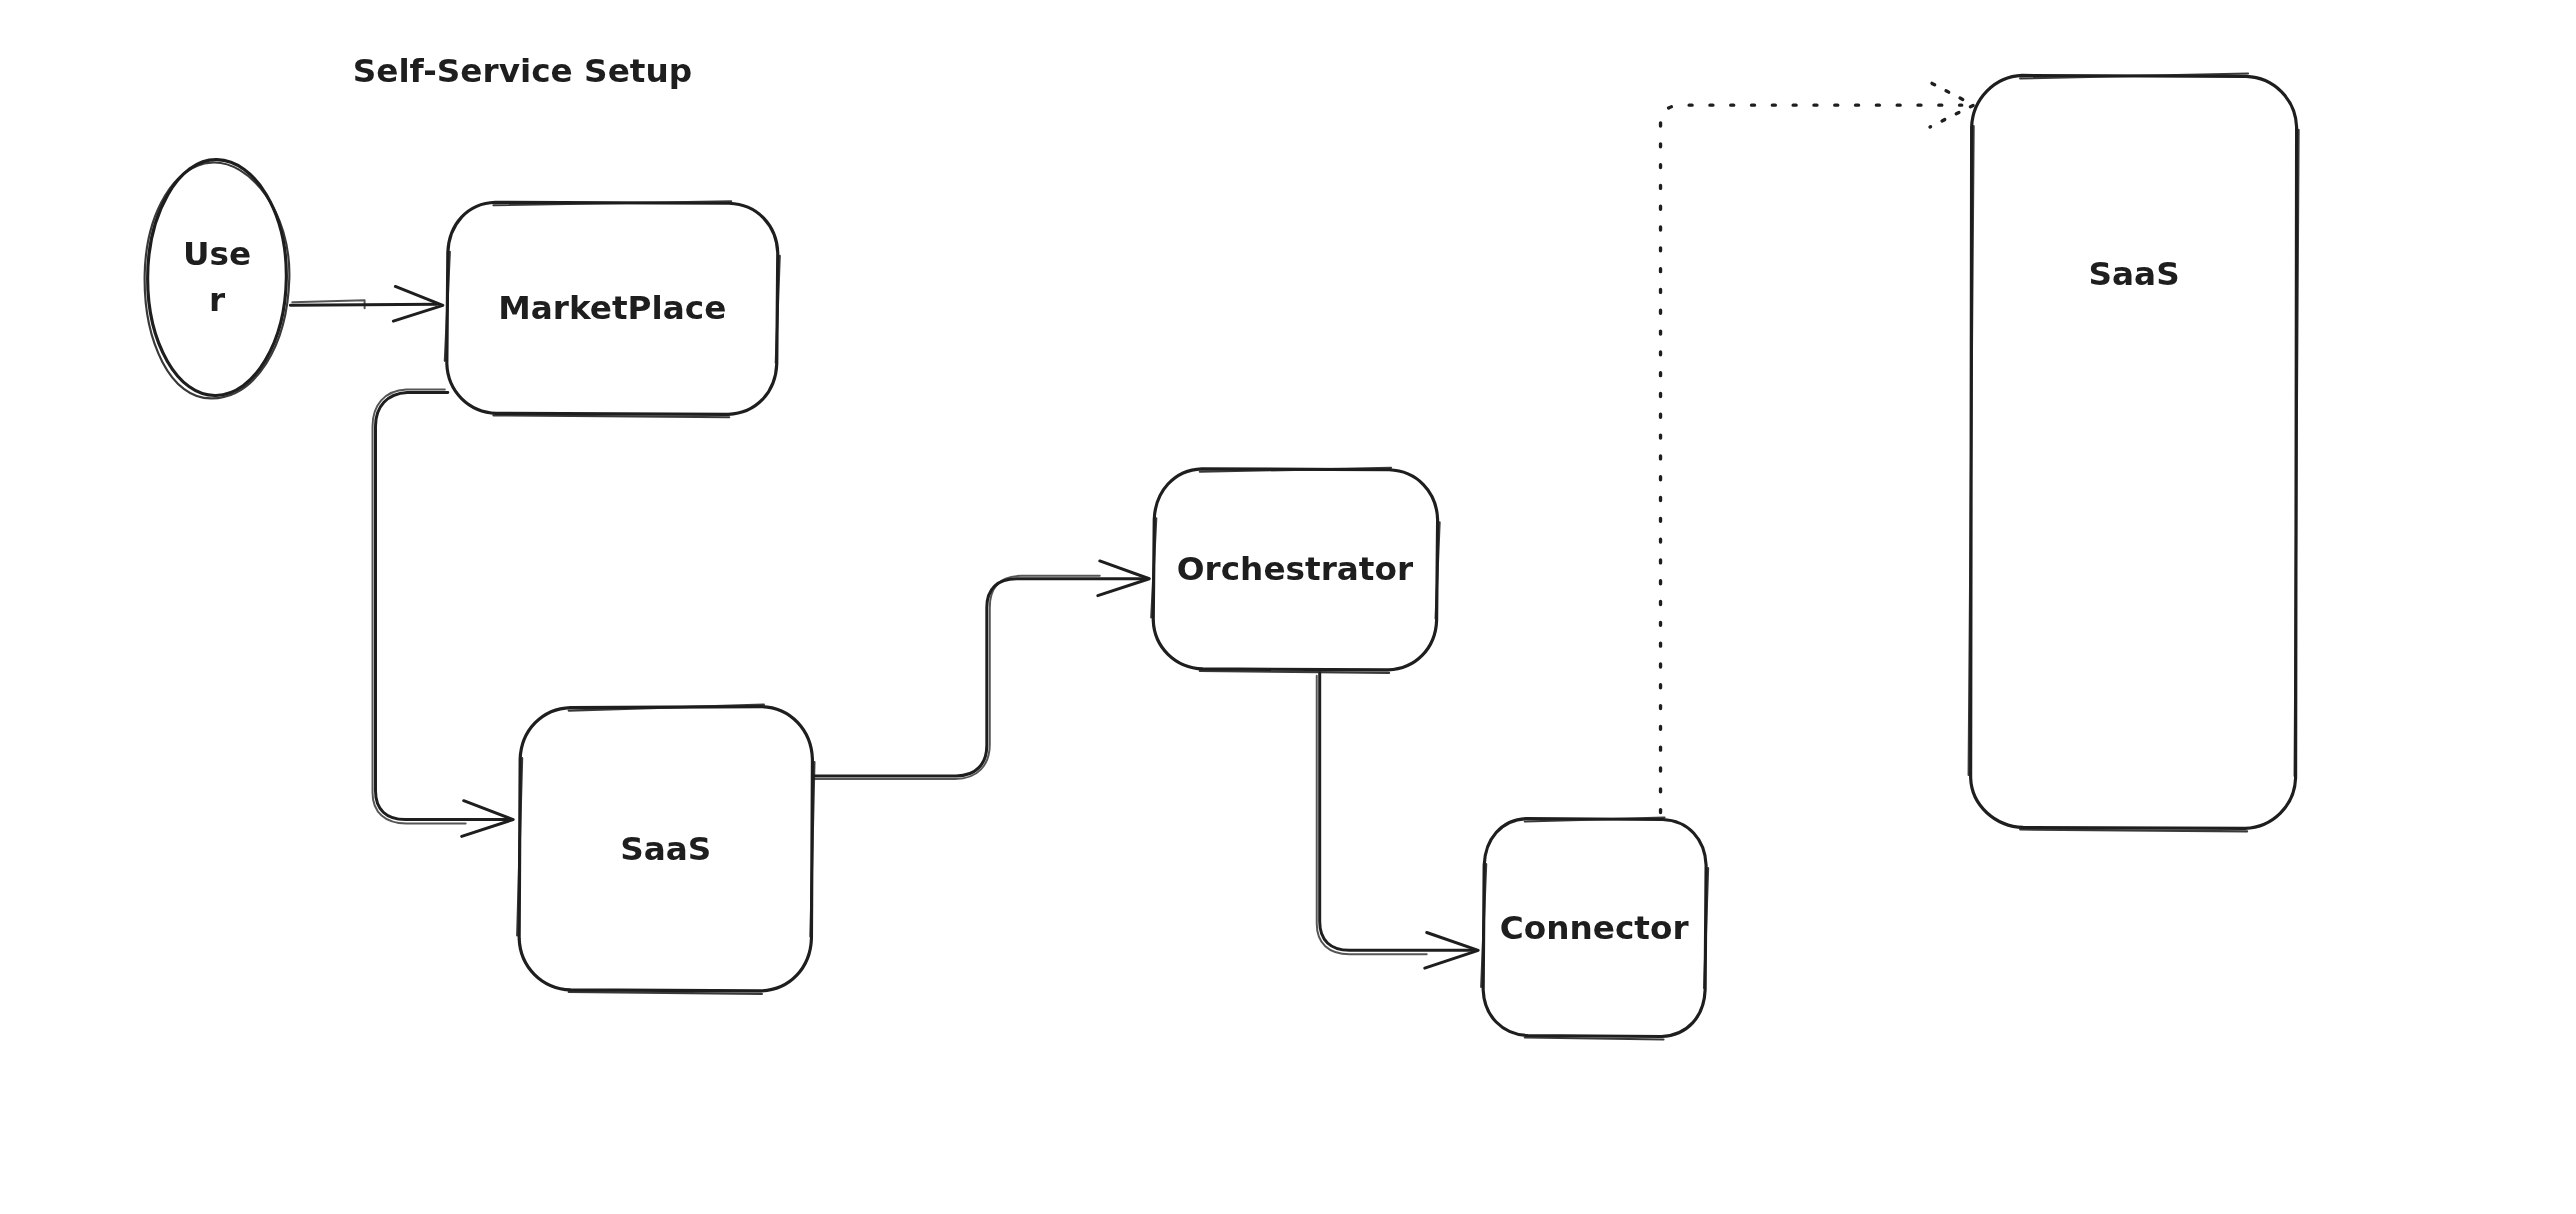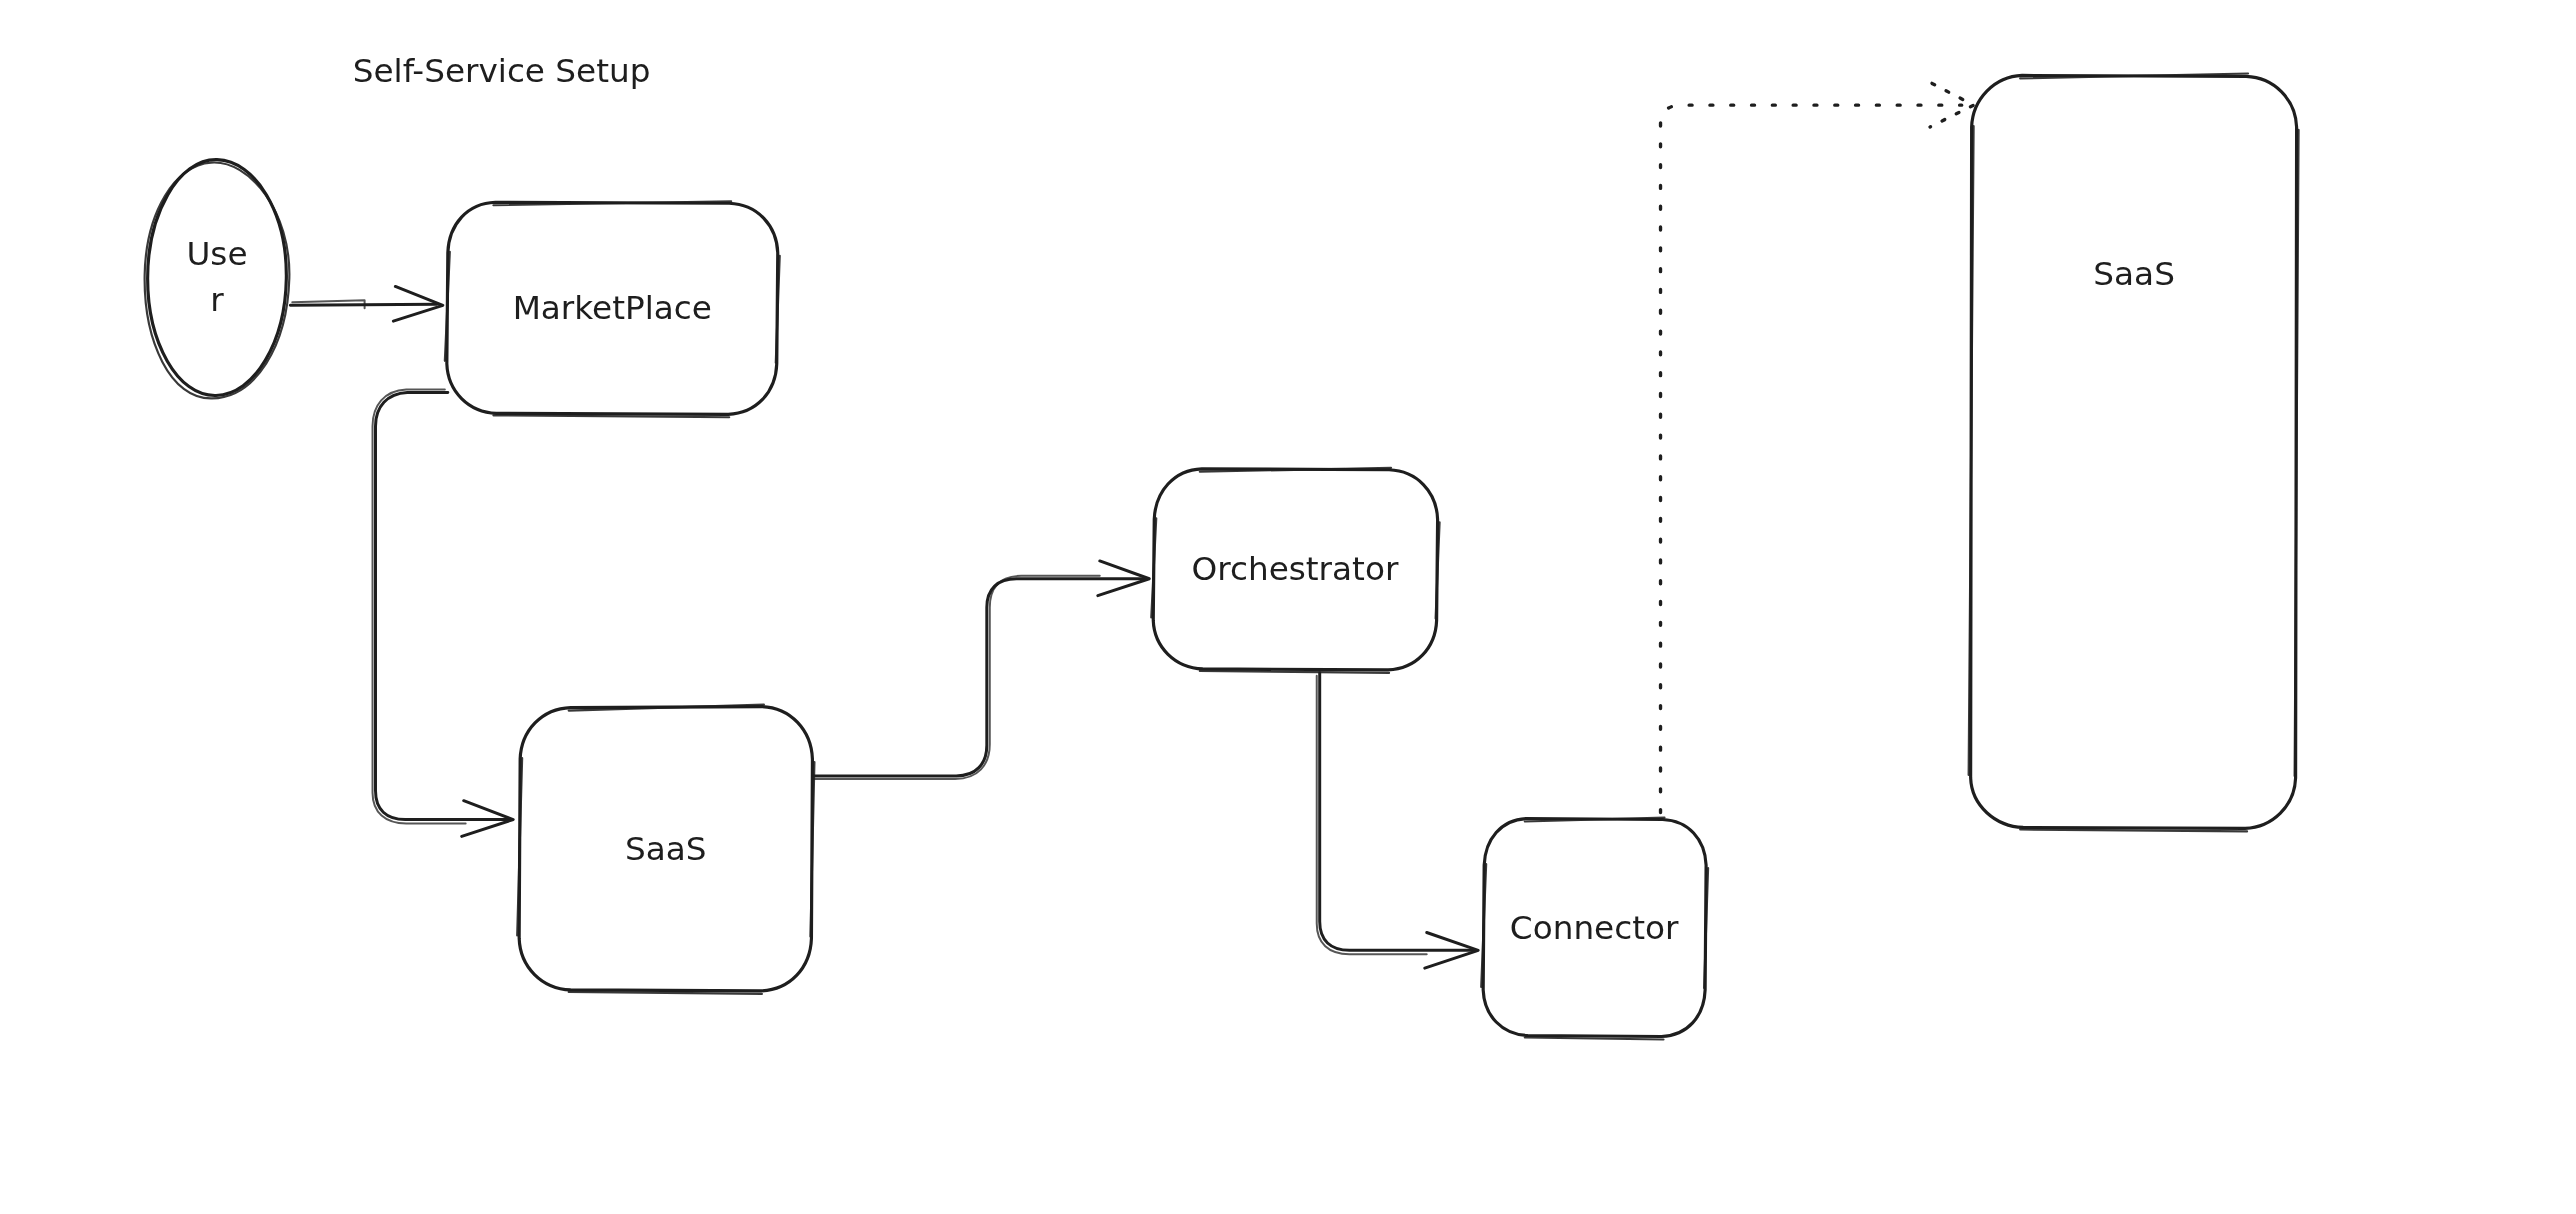--- a/index.html
+++ b/index.html
@@ -9,20 +9,21 @@
   }
   body {
     font-family: "DejaVu Sans", sans-serif;
   }
   #canvas-wrap {
     position: relative;
     width: 2576px;
     height: 1215px;
     background: #ffffff;
     overflow: hidden;
+    font-weight: bold;
   }
   svg.diagram {
     position: absolute;
     top: 0;
     left: 0;
     width: 2576px;
     height: 1215px;
     display: block;
   }
   .stroke {

